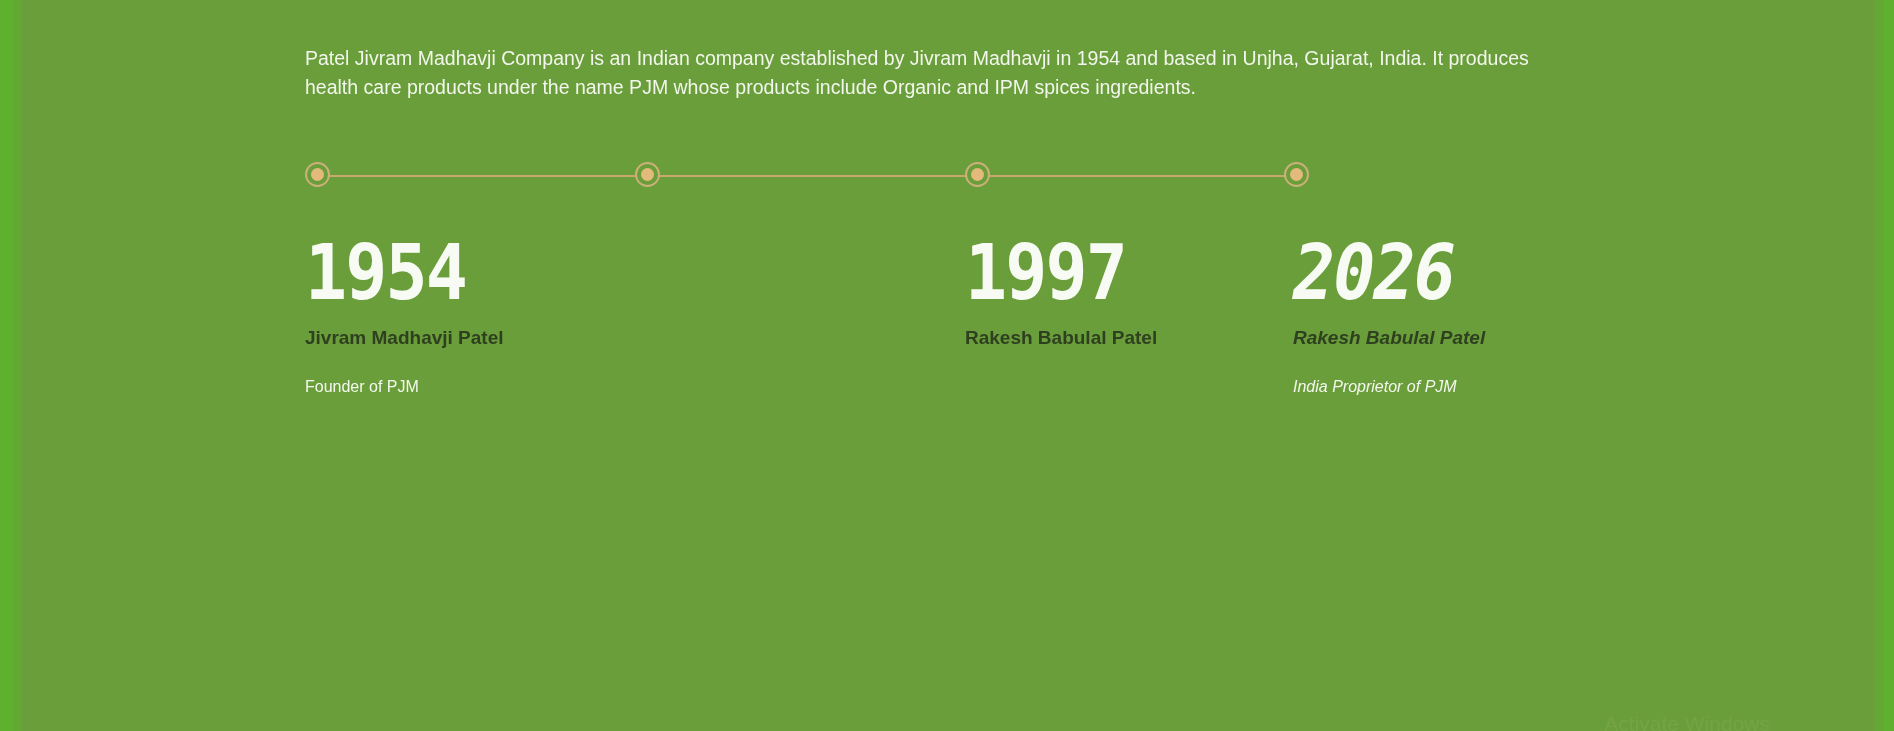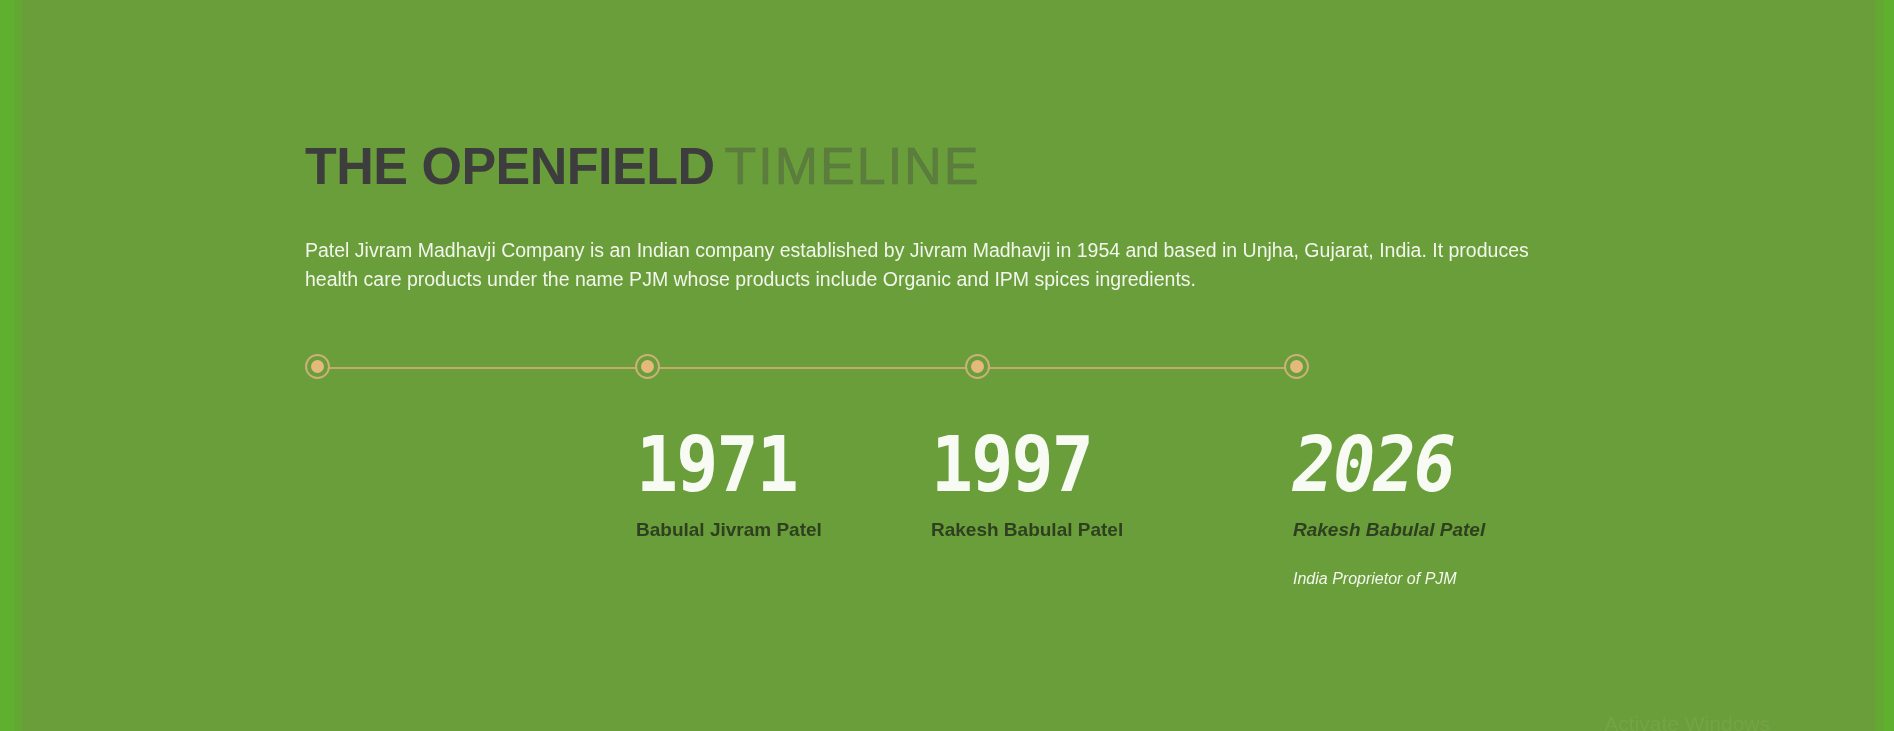--- a/index.html
+++ b/index.html
@@ -151,42 +151,41 @@
 <body>
 
 <div class="edge-strip left"></div>
 <div class="edge-strip left-inner"></div>
 <div class="edge-strip right"></div>
 <div class="edge-strip right-inner"></div>
 
 <div class="page">
   <div class="content">
 
-    <h1 class="heading"><span class="strong">THE OPENFIELD</span><span class="light">TIMELINE</span></h1>
 
     <p class="intro">Patel Jivram Madhavji Company is an Indian company established by Jivram Madhavji in 1954 and based in Unjha, Gujarat, India. It produces health care products under the name PJM whose products include Organic and IPM spices ingredients.</p>
 
     <div class="rail">
       <div class="rail-line"></div>
       <div class="rail-node" style="left:0px;"></div>
       <div class="rail-node" style="left:330px;"></div>
       <div class="rail-node" style="left:660px;"></div>
       <div class="rail-node" style="left:979px;"></div>
     </div>
 
     <div class="entries">
 
-
-      <div class="entry" style="left:331px;">
-        <div class="year">1971</div>
-        <div class="person">Babulal Jivram Patel</div>
-        <div class="role"></div>
+      <div class="entry" style="left:0px;">
+        <div class="year">1954</div>
+        <div class="person">Jivram Madhavji Patel</div>
+        <div class="role">Founder of PJM</div>
       </div>
 
-      <div class="entry" style="left:626px;">
+
+      <div class="entry" style="left:660px;">
         <div class="year">1997</div>
         <div class="person">Rakesh Babulal Patel</div>
         <div class="role"></div>
       </div>
 
       <div class="entry" style="left:988px;font-style:italic;">
         <div class="year">2026</div>
         <div class="person">Rakesh Babulal Patel</div>
         <div class="role">India Proprietor of PJM</div>
       </div>

